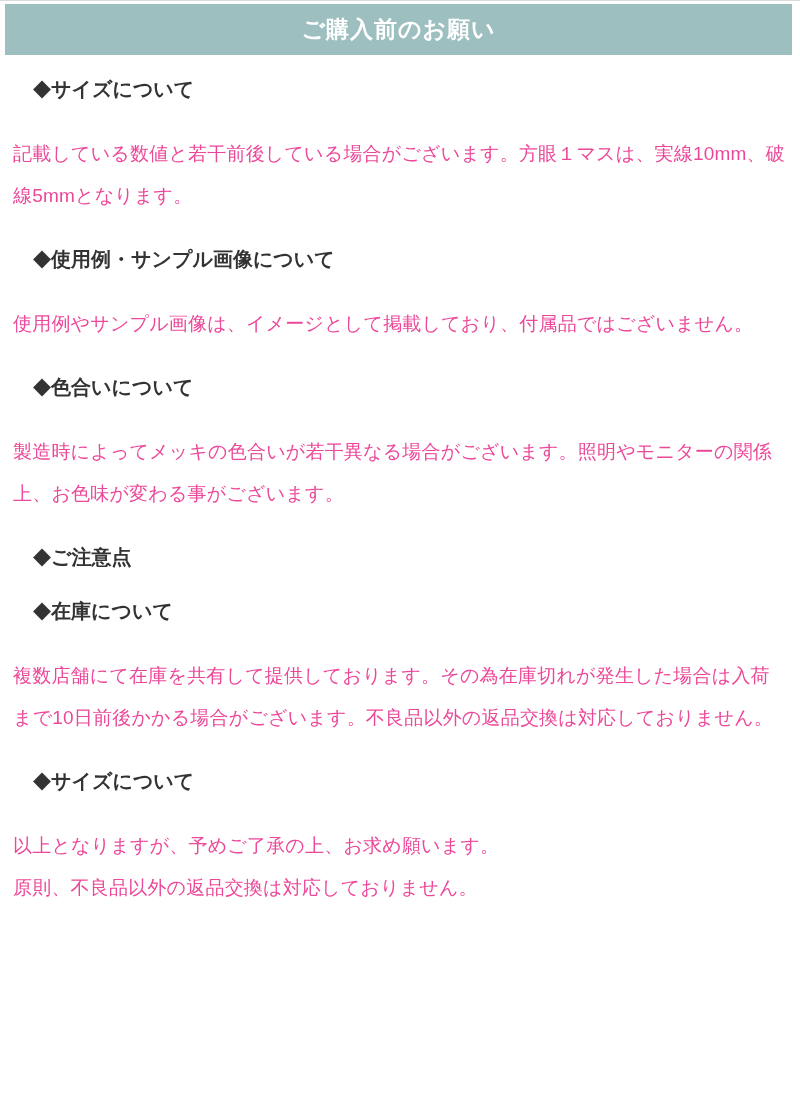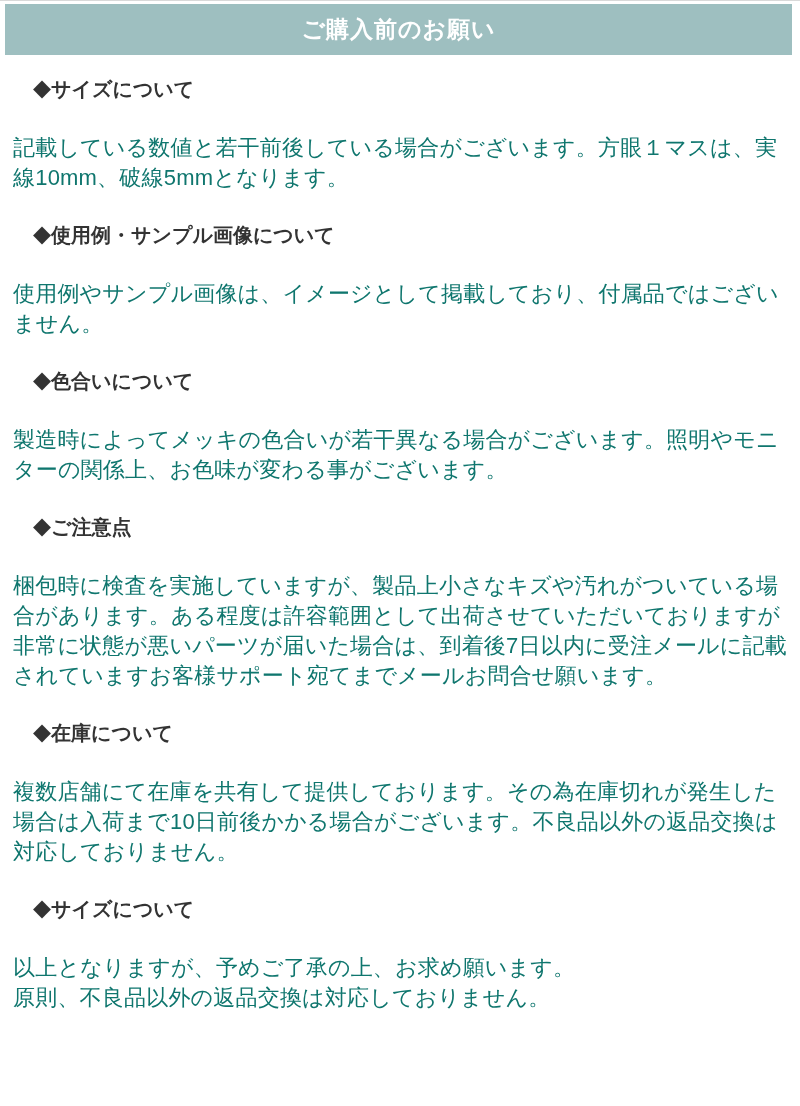--- a/index.html
+++ b/index.html
@@ -43,23 +43,23 @@
   .notice-section:first-of-type .section-heading {
     margin-top: 24px;
   }
   .bullet {
     font-size: 18px;
   }
   .section-body,
   .closing-note {
     margin: 32px 0 0 0;
     padding: 0 12px 0 13px;
-    font-size: 22px;
-    line-height: 30px;
-    color: #0f766e;
+    font-size: 19px;
+    line-height: 42px;
+    color: #ec4899;
     white-space: pre-line;
     letter-spacing: 0.2px;
   }
 </style>
 </head>
 <body>
 
 <div class="page">
 
   <div class="top-rule"></div>
@@ -86,21 +86,20 @@
     <h3 class="section-heading">
       <span class="bullet">◆</span><span>色合いについて</span>
     </h3>
     <p class="section-body">製造時によってメッキの色合いが若干異なる場合がございます。照明やモニターの関係上、お色味が変わる事がございます。</p>
   </section>
 
   <section class="notice-section">
     <h3 class="section-heading">
       <span class="bullet">◆</span><span>ご注意点</span>
     </h3>
-    <p class="section-body">梱包時に検査を実施していますが、製品上小さなキズや汚れがついている場合があります。ある程度は許容範囲として出荷させていただいておりますが非常に状態が悪いパーツが届いた場合は、到着後7日以内に受注メールに記載されていますお客様サポート宛てまでメールお問合せ願います。</p>
   </section>
 
   <section class="notice-section">
     <h3 class="section-heading">
       <span class="bullet">◆</span><span>在庫について</span>
     </h3>
     <p class="section-body">複数店舗にて在庫を共有して提供しております。その為在庫切れが発生した場合は入荷まで10日前後かかる場合がございます。不良品以外の返品交換は対応しておりません。</p>
   </section>
 
   <section class="notice-section">

